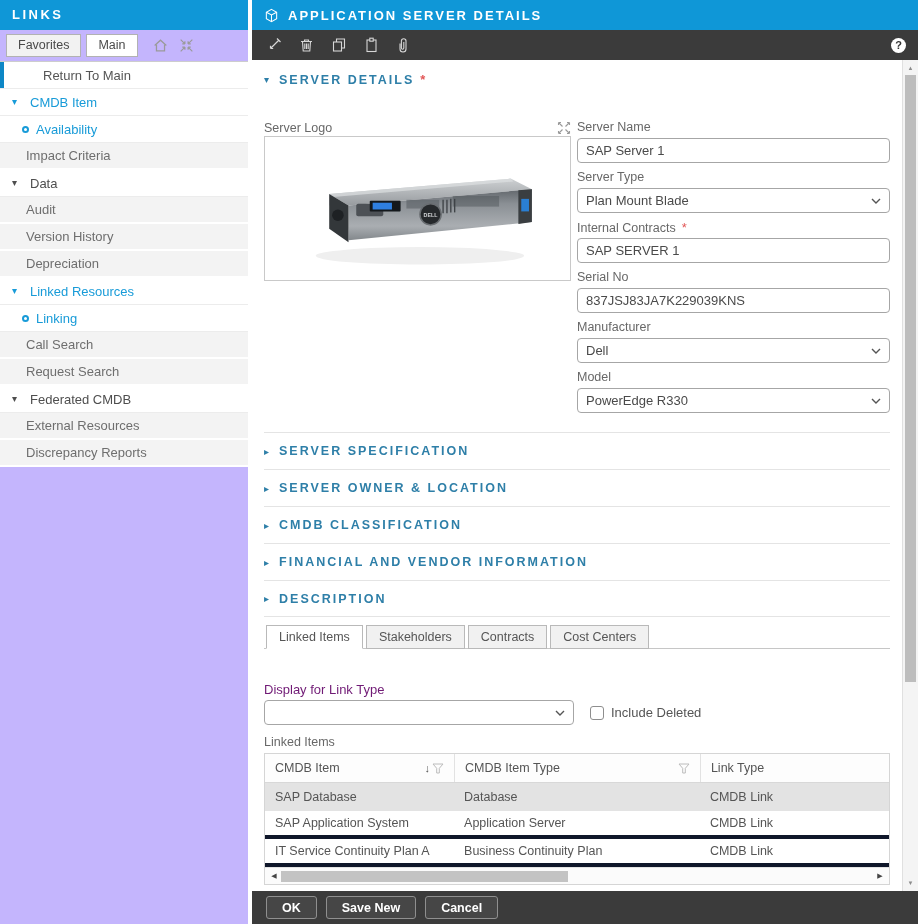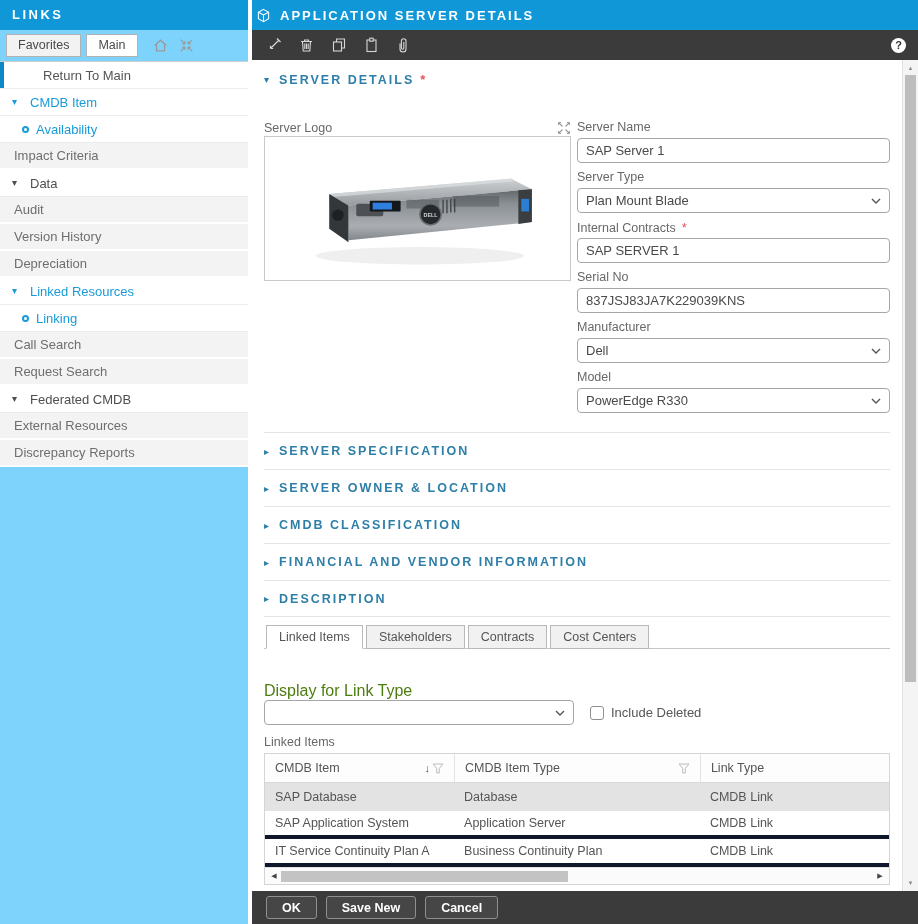--- a/index.html
+++ b/index.html
@@ -1,48 +1,48 @@
 <!DOCTYPE html>
 <html style="--accent_blue: #0f97d7; --link_blue: #189bd8; --section_blue: #2e7fa8; --dark_bar: #3b3b3b; --selected_row: #e3e3e3; --required_red: #e25757;"><head>
 <meta charset="utf-8">
 <style>
   * { margin:0; padding:0; box-sizing:border-box; }
   html,body { width:918px; height:924px; overflow:hidden; background:#fff;
     font-family:"Liberation Sans","DejaVu Sans",sans-serif; }
   .app { position:relative; width:918px; height:924px; }
 
   
-  .sidebar { position:absolute; left:0; top:0; width:248px; height:100%; background:#7dd3fc; }
+  .sidebar { position:absolute; left:0; top:0; width:248px; height:100%; background:#c4b5fd; }
   .sb-header { height:30px; line-height:30px; background:var(--accent_blue,#0f97d7); color:#fff;
     font-size:13px; font-weight:bold; letter-spacing:2.5px; padding-left:12px; }
   .sb-tabs { height:32px; display:flex; align-items:center; padding-left:6px;
     border-bottom:1px solid #cdcdcd; }
   .sb-tab { height:23px; line-height:21px; border:1px solid #b2b2b2; padding:0 11px;
     font-size:12.5px; color:#4a4a4a; margin-right:5px; background:#fff; cursor:default; }
   .sb-tab.fav { background:#f2f2f2; }
   .sb-ico { margin-left:9px; color:#9a9a9a; display:flex; align-items:center; }
   .sb-nav { width:100%; }
   .row { position:relative; height:27px; display:flex; align-items:center; font-size:13px; }
   .row.white { background:#fff; border-bottom:1px solid #ececec; }
-  .row.sub { background:#f3f3f3; border-bottom:2px solid #fff; color:#6e6e6e; padding-left:14px; }
+  .row.sub { background:#f3f3f3; border-bottom:2px solid #fff; color:#6e6e6e; padding-left:26px; }
   .row.accent { padding-left:43px; color:#555; }
   .row.accent::before { content:""; position:absolute; left:0; top:0; bottom:0; width:4px;
     background:#0d87c6; }
   .row .caret { width:14px; margin-left:12px; font-size:10px; line-height:10px; }
   .row.group { color:#4e4e4e; }
   .row.group .glabel { margin-left:4px; }
   .row.blue { color:var(--link_blue,#189bd8); }
   .row.subblue { padding-left:22px; color:var(--link_blue,#189bd8); }
   .ring { width:7px; height:7px; border:2px solid var(--link_blue,#189bd8); border-radius:50%;
     margin-right:7px; flex:0 0 auto; }
 
   
   .main { position:absolute; left:252px; top:0; right:0; bottom:0; }
   .m-header { height:30px; background:var(--accent_blue,#0f97d7); color:#fff; display:flex;
-    align-items:center; padding-left:4px; font-size:13px; font-weight:bold; letter-spacing:2px; }
+    align-items:center; padding-left:12px; font-size:13px; font-weight:bold; letter-spacing:2px; }
   .m-header .hicon { margin-right:9px; display:flex; }
   .toolbar { height:30px; background:var(--dark_bar,#3b3b3b); display:flex; align-items:center;
     padding:0 12px 0 14px; color:#d6d6d6; }
   .tb-ico { margin-right:17px; display:flex; cursor:pointer; }
   .help { margin-left:auto; width:15px; height:15px; border-radius:50%; background:#fff;
     color:#333; font-size:11px; font-weight:bold; display:flex; align-items:center;
     justify-content:center; cursor:pointer; }
 
   .content { position:absolute; left:0; right:16px; top:60px; bottom:33px; background:#fff;
     padding:12px 12px 0 12px; overflow:hidden; }
@@ -73,21 +73,21 @@
   .csections { margin-top:12px; }
   .csections .last { border-bottom:1px solid #e4e4e4; }
 
   .tabs { display:flex; margin-top:8px; border-bottom:1px solid #c6c6c6; padding-left:2px; }
   .tab { height:24px; line-height:22px; border:1px solid #b9b9b9; background:#f1f1f1;
     color:#555; font-size:12.5px; padding:0 12px; margin-right:3px; margin-bottom:-1px;
     cursor:pointer; }
   .tab.active { background:#fff; border-bottom-color:#fff; }
 
   .filter-block { margin-top:33px; }
-  .filter-label { font-size:16px; color:#4d7c0f; height:15px; }
+  .filter-label { font-size:13px; color:#701a75; height:15px; }
   .filter-row { display:flex; align-items:center; margin-top:3px; }
   .filter-row .selectbox { width:310px; flex:0 0 auto; }
   .cb { width:14px; height:14px; border:1px solid #8e8e8e; border-radius:3px; background:#fff;
     margin-left:16px; flex:0 0 auto; cursor:pointer; }
   .cb-label { font-size:13px; color:#555; margin-left:7px; }
 
   .li-label { margin-top:10px; font-size:12.5px; color:#686868; height:15px; }
   .tbl { margin-top:3px; border:1px solid #d5d5d5; }
   .tr { display:flex; height:28px; align-items:stretch; background:#fff; }
   .tr.head { height:29px; border-bottom:1px solid #d8d8d8; background:#fdfdfd; }

